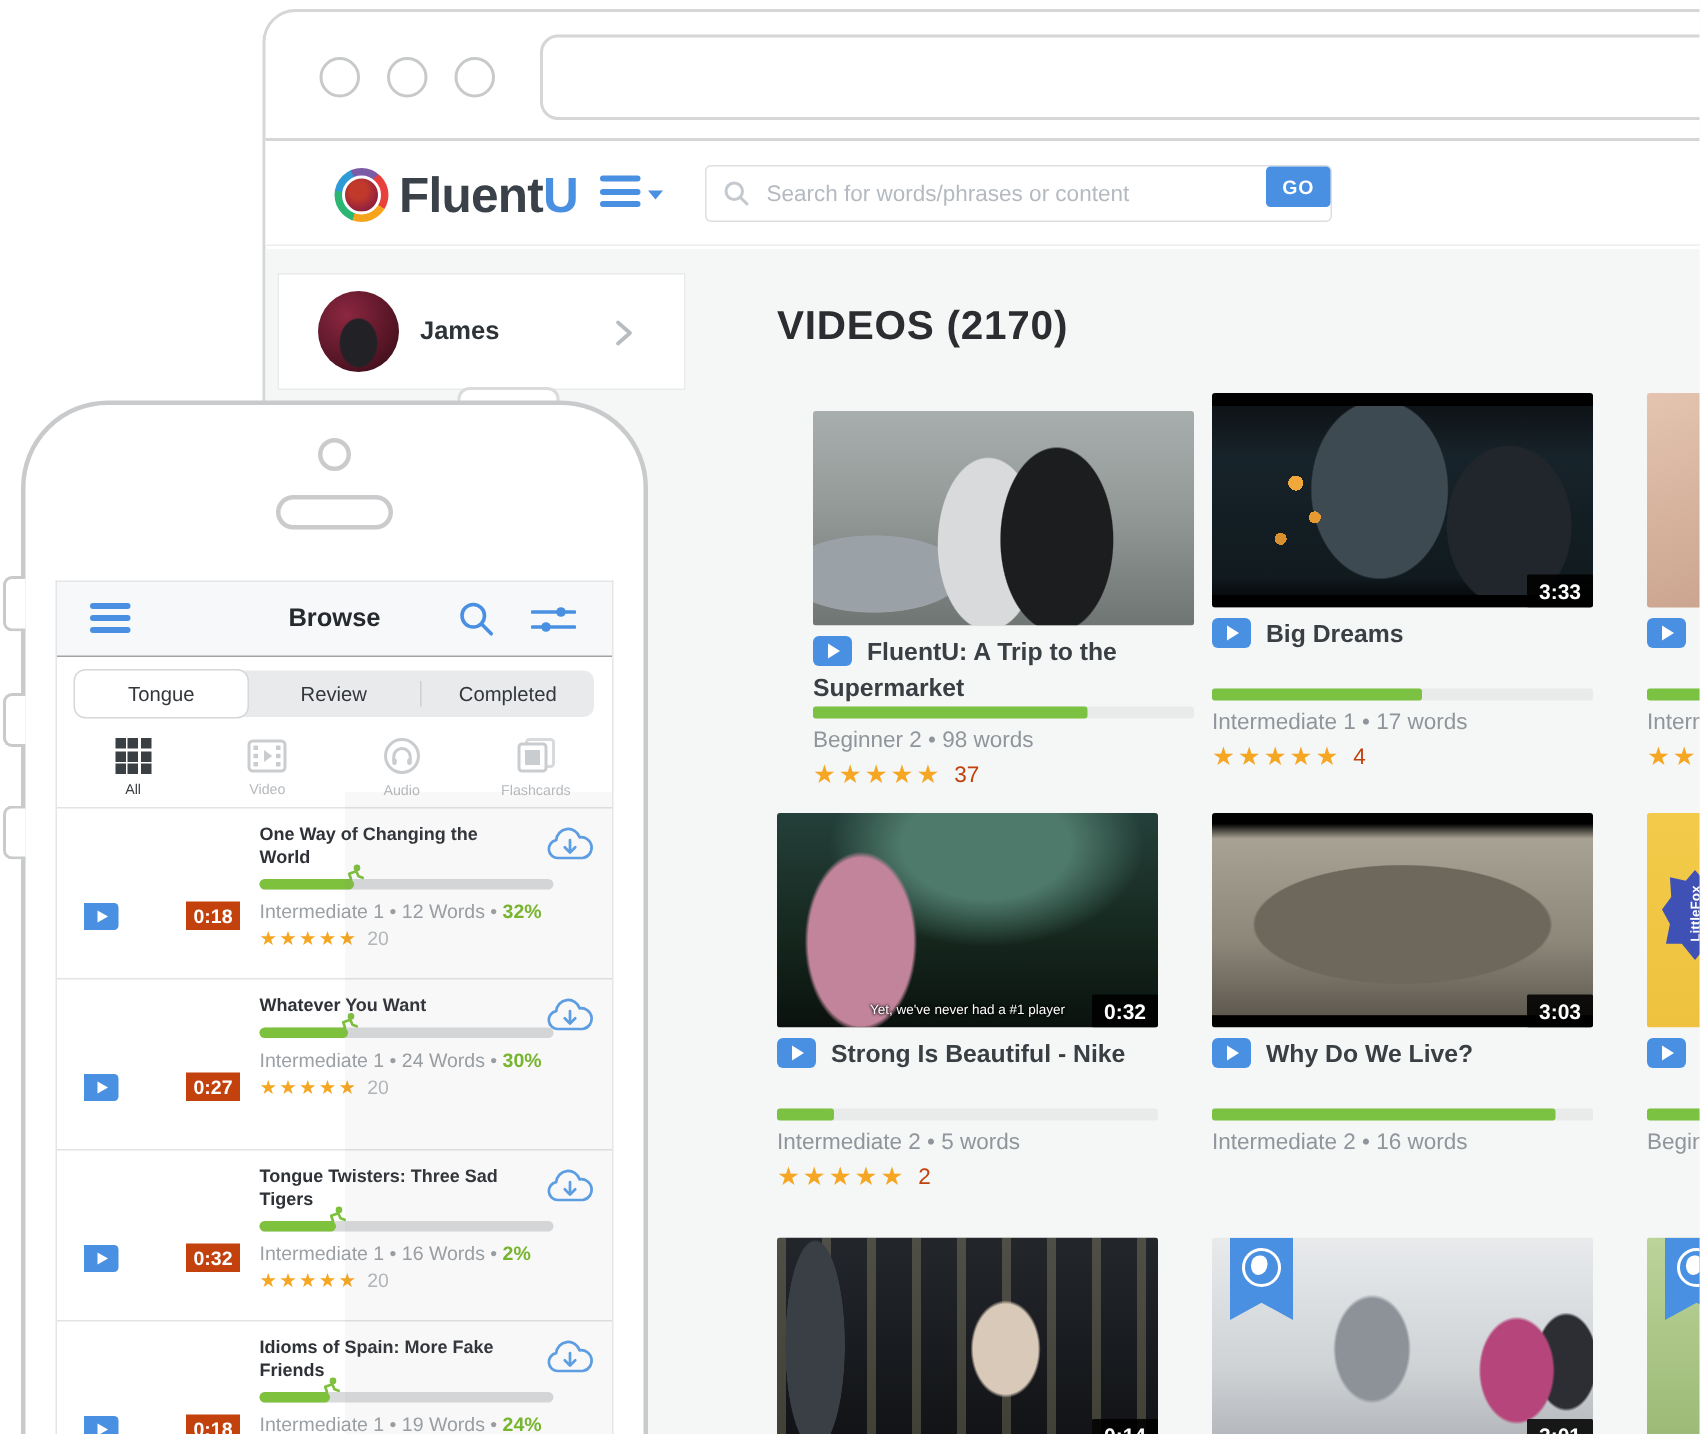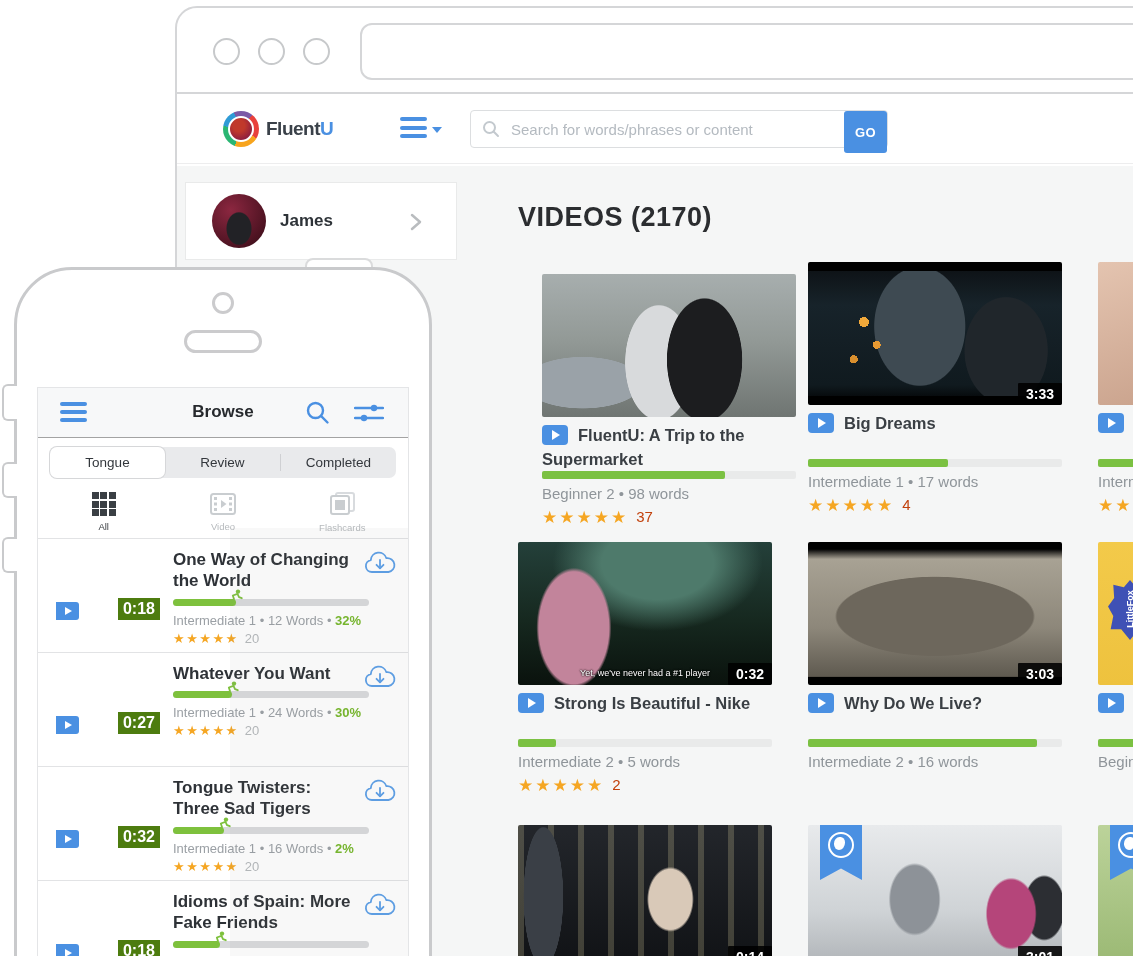--- a/index.html
+++ b/index.html
@@ -16,32 +16,32 @@
   .urlbar { position:absolute; left:183px; top:15px; right:-12px; height:57px;
             border:2px solid #d5d6d8; border-radius:12px; background:#fff; }
 
   
   .appheader { position:relative; height:70px; background:#fff; border-bottom:1px solid #ededee; }
   .logo-wrap { position:absolute; left:46px; top:17px; display:flex; align-items:center; gap:7px; }
   .logo-mark { width:36px; height:36px; border-radius:50%; position:relative;
       background:conic-gradient(from 200deg,#2bb673 0 22%,#2f9bd6 22% 38%,#7b5aa6 38% 55%,#e8413c 55% 78%,#f7a41d 78% 100%); }
   .logo-mark::after { content:''; position:absolute; inset:5px; border-radius:50%;
       background:radial-gradient(circle at 40% 35%, #c0392b 0 30%, #8e1e3f 75%); border:2px solid #fff; }
-  .brand { font-size:19px; font-weight:bold; letter-spacing:-0.5px; color:#3a4149; }
+  .brand { font-size:33px; font-weight:bold; letter-spacing:-0.5px; color:#3a4149; }
   .brand .u { color:#4a90e2; }
   .hamburger { position:absolute; left:223px; top:23px; width:42px; height:26px; cursor:pointer; }
   .hamburger .bars span { display:block; width:27px; height:4px; background:#4a90e2; border-radius:2px; margin-bottom:4.5px; }
   .caret { position:absolute; right:0; top:10px; width:0; height:0;
            border-left:5px solid transparent; border-right:5px solid transparent; border-top:6px solid #4a90e2; }
   .search-box { position:absolute; left:293px; top:16px; width:418px; height:38px; }
   .search-box input { width:100%; height:100%; border:1px solid #dcdee0; border-radius:4px;
       padding:0 54px 0 40px; font-size:15px; color:#5a6066; font-family:inherit; background:#fff; }
   .search-box input::placeholder { color:#b4bac0; }
   .mag { position:absolute; left:12px; top:10px; }
-  .go-btn { position:absolute; right:1px; top:1px; width:43px; height:42px; background:#4a90e2;
+  .go-btn { position:absolute; right:1px; top:1px; width:43px; height:27px; background:#4a90e2;
             border:none; border-radius:3px; color:#fff; font-weight:bold; font-size:13px;
             letter-spacing:0.5px; font-family:inherit; cursor:pointer; }
 
   
   .content { position:absolute; top:158px; left:0; right:0; height:848px; background:#f5f6f6; }
   .sidebar { position:absolute; left:0; top:0; width:285px; bottom:0; }
   .usercard { position:absolute; left:8px; top:16px; width:272px; height:78px; background:#fff;
               border:1px solid #e9eaea; display:flex; align-items:center; cursor:pointer; }
   .avatar { width:54px; height:54px; border-radius:50%; margin-left:26px;
       background:radial-gradient(20px 26px at 50% 64%, #222226 0 60%, transparent 65%),
@@ -165,24 +165,24 @@
               gap:1.5px; }
   .gridicon i { background:#3a3f44; }
 
   .mlist { border-top:1px solid #e2e3e5; }
   .mrow { position:relative; height:114px; border-bottom:1px solid #e2e3e5; cursor:pointer; }
   .mthumb { position:absolute; left:18px; top:10px; width:104px; height:77px; overflow:hidden; }
   .mplay { position:absolute; left:0; bottom:6px; width:23px; height:18px; background:#4a90e2;
            border-radius:0 3px 3px 0; }
   .mplay::after { content:''; position:absolute; left:9px; top:5px; width:0; height:0;
       border-top:4px solid transparent; border-bottom:4px solid transparent; border-left:7px solid #fff; }
-  .mts { position:absolute; right:0; bottom:6px; background:#4d7c0f; color:#fff; font-size:16px;
+  .mts { position:absolute; right:0; bottom:6px; background:#c2410c; color:#fff; font-size:13px;
          font-weight:bold; padding:2px 5px;text-align:right; }
   .mtext { position:absolute; left:135px; top:10px; width:228px; }
-  .mtitle { font-size:17px; font-weight:bold; color:#2e3237; line-height:1.25; width:178px; }
+  .mtitle { font-size:12px; font-weight:bold; color:#2e3237; line-height:1.25; width:178px; }
   .mprog { position:relative; margin-top:7px; width:196px; height:7px; background:#d9dadc; border-radius:4px; }
   .mfill { position:relative; height:100%; background:#7ec13d; border-radius:4px; }
   .runner { position:absolute; right:-7px; top:-10px; }
   .mmeta { margin-top:7px; font-size:13px; color:#9ba0a5; white-space:nowrap; }
   .mpct { color:#76b82a; font-weight:bold; }
   .mstars { margin-top:3px; font-size:13px; color:#f5a623; letter-spacing:1.5px; }
   .mcount { color:#b5b9bc; letter-spacing:0; margin-left:6px; }
   .mcloud { position:absolute; right:12px; top:12px; }
 </style>
 </head>
@@ -392,20 +392,29 @@
             <rect x="5" y="10.5" width="3" height="3" fill="#c9cdd0"></rect>
             <rect x="5" y="16" width="3" height="3" fill="#c9cdd0"></rect>
           <rect x="20" y="5" width="3" height="3" fill="#c9cdd0"></rect>
             <rect x="20" y="10.5" width="3" height="3" fill="#c9cdd0"></rect>
             <rect x="20" y="16" width="3" height="3" fill="#c9cdd0"></rect>
           <polygon points="12,8 17.5,12 12,16" fill="#c9cdd0"></polygon>
         </svg>
         <div class="flabel">Video</div>
       </div>
       <div class="filter">
+        <svg width="26" height="26" viewBox="0 0 26 26">
+          <circle cx="13" cy="13" r="11" fill="none" stroke="#c9cdd0" stroke-width="2"></circle>
+          <path d="M7.5 16 v-2.5 a5.5 5.5 0 0 1 11 0 V16" fill="none" stroke="#c9cdd0" stroke-width="2"></path>
+          <rect x="6.5" y="14.5" width="3" height="4.5" rx="1.4" fill="#c9cdd0"></rect>
+          <rect x="16.5" y="14.5" width="3" height="4.5" rx="1.4" fill="#c9cdd0"></rect>
+        </svg>
+        <div class="flabel">Audio</div>
+      </div>
+      <div class="filter">
         <svg width="28" height="26" viewBox="0 0 28 26">
           <rect x="8" y="2" width="18" height="18" rx="2" fill="none" stroke="#d8dbde" stroke-width="2"></rect>
           <rect x="3" y="5" width="18" height="18" rx="2" fill="#fff" stroke="#c9cdd0" stroke-width="2"></rect>
           <rect x="7" y="9" width="10" height="10" fill="#c9cdd0"></rect>
         </svg>
         <div class="flabel">Flashcards</div>
       </div>
     </div>
 
     <div class="mlist">

